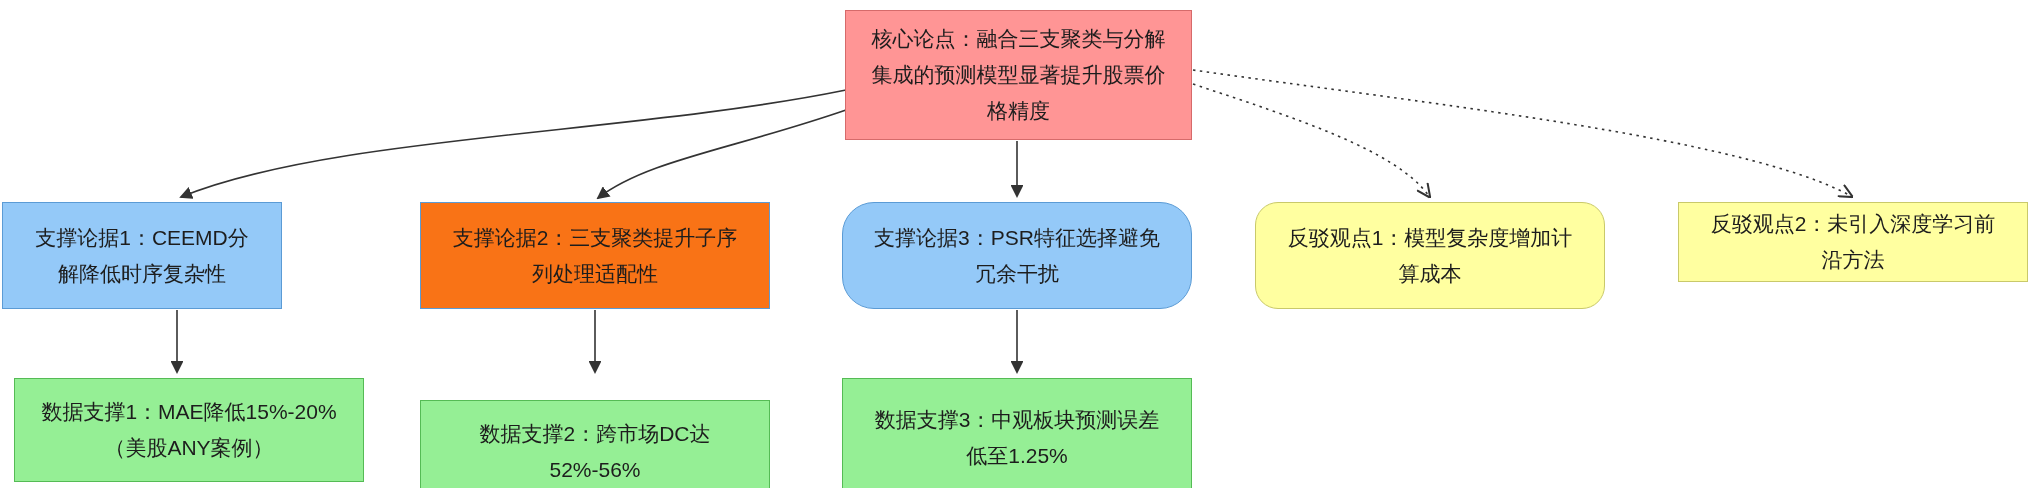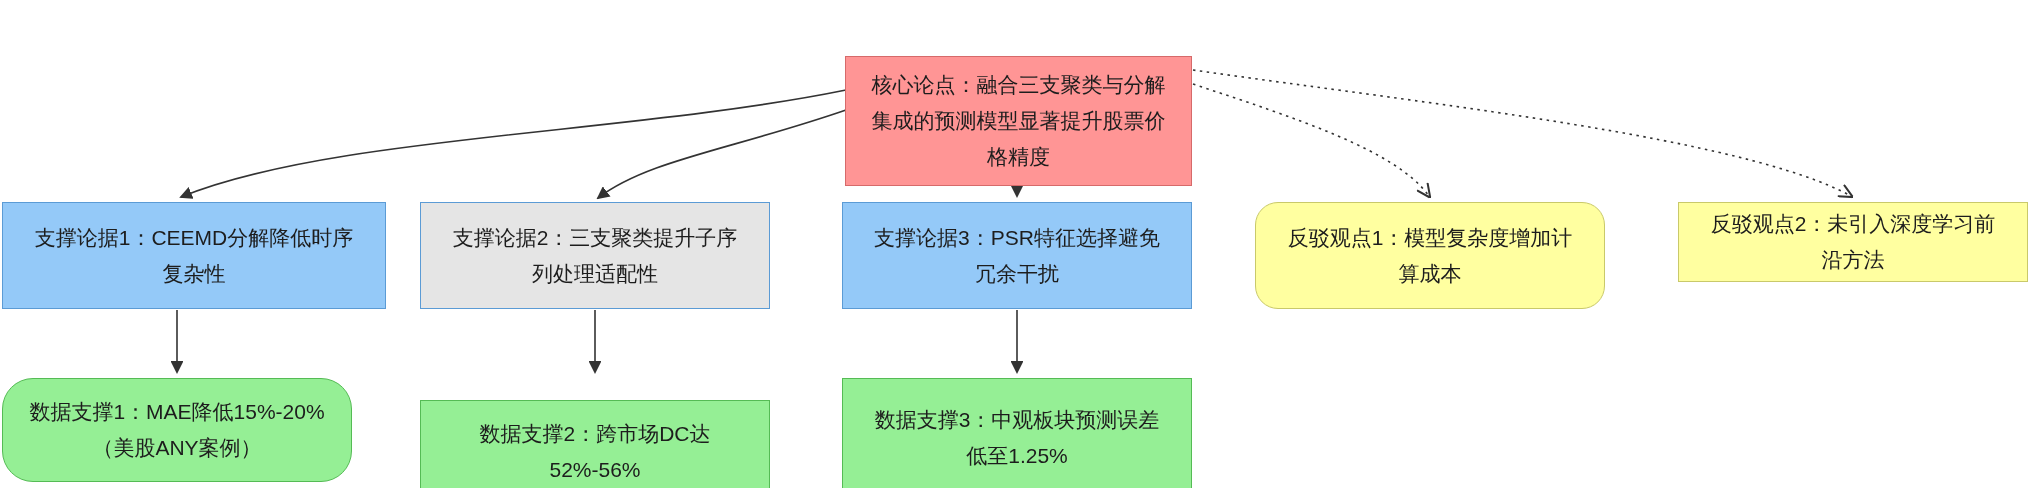--- a/index.html
+++ b/index.html
@@ -24,27 +24,27 @@
     align-items: center;
     justify-content: center;
     text-align: center;
     font-size: 21px;
     line-height: 1.7;
     color: #1d1d1d;
     border: 1px solid #888;
     padding: 6px 22px;
   }
   
-  .n-core      { left: 845px;  top: 10px;  width: 347px; height: 130px; margin-top: 46px; }
-  .n-support1  { left: 2px;    top: 202px; width: 384px; height: 107px; }
+  .n-core      { left: 845px;  top: 10px;  width: 347px; height: 130px; }
+  .n-support1  { left: 2px;    top: 202px; width: 280px; height: 107px; }
   .n-support2  { left: 420px;  top: 202px; width: 350px; height: 107px; }
   .n-support3  { left: 842px;  top: 202px; width: 350px; height: 107px; }
   .n-rebuttal1 { left: 1255px; top: 202px; width: 350px; height: 107px; border-radius: 23px; }
   .n-rebuttal2 { left: 1678px; top: 202px; width: 350px; height: 80px; }
-  .n-data1     { left: 2px;    top: 378px; width: 350px; height: 104px; border-radius: 31px; }
+  .n-data1     { left: 14px;    top: 378px; width: 350px; height: 104px; }
   .n-data2     { left: 420px;  top: 378px; width: 350px; height: 104px; margin-top: 22px; }
   .n-data3     { left: 842px;  top: 378px; width: 350px; height: 120px; }
 </style>
 </head>
 <body>
 
 <div class="canvas">
 
   <svg class="edges" width="2038" height="488" viewBox="0 0 2038 488" xmlns="http://www.w3.org/2000/svg">
     <defs>
@@ -74,25 +74,25 @@
   </svg>
 
   <div class="node n-core" style="background: rgb(255, 149, 149); border-color: rgb(214, 106, 106);">
     <span>核心论点：融合三支聚类与分解集成的预测模型显著提升股票价格精度</span>
   </div>
 
   <div class="node n-support1" style="background: rgb(148, 201, 248); border-color: rgb(91, 155, 213);">
     <span>支撑论据1：CEEMD分解降低时序复杂性</span>
   </div>
 
-  <div class="node n-support2" style="background: #e5e5e5; border-color: rgb(91, 155, 213);">
+  <div class="node n-support2" style="background: #f97316; border-color: rgb(91, 155, 213);">
     <span>支撑论据2：三支聚类提升子序列处理适配性</span>
   </div>
 
-  <div class="node n-support3" style="background: rgb(148, 201, 248); border-color: rgb(91, 155, 213);">
+  <div class="node n-support3" style="background: rgb(148, 201, 248); border-color: rgb(91, 155, 213); border-radius: 32px;">
     <span>支撑论据3：PSR特征选择避免冗余干扰</span>
   </div>
 
   <div class="node n-rebuttal1" style="background: rgb(255, 255, 160); border-color: rgb(201, 201, 106);">
     <span>反驳观点1：模型复杂度增加计算成本</span>
   </div>
 
   <div class="node n-rebuttal2" style="background: rgb(255, 255, 160); border-color: rgb(201, 201, 106);">
     <span>反驳观点2：未引入深度学习前沿方法</span>
   </div>

